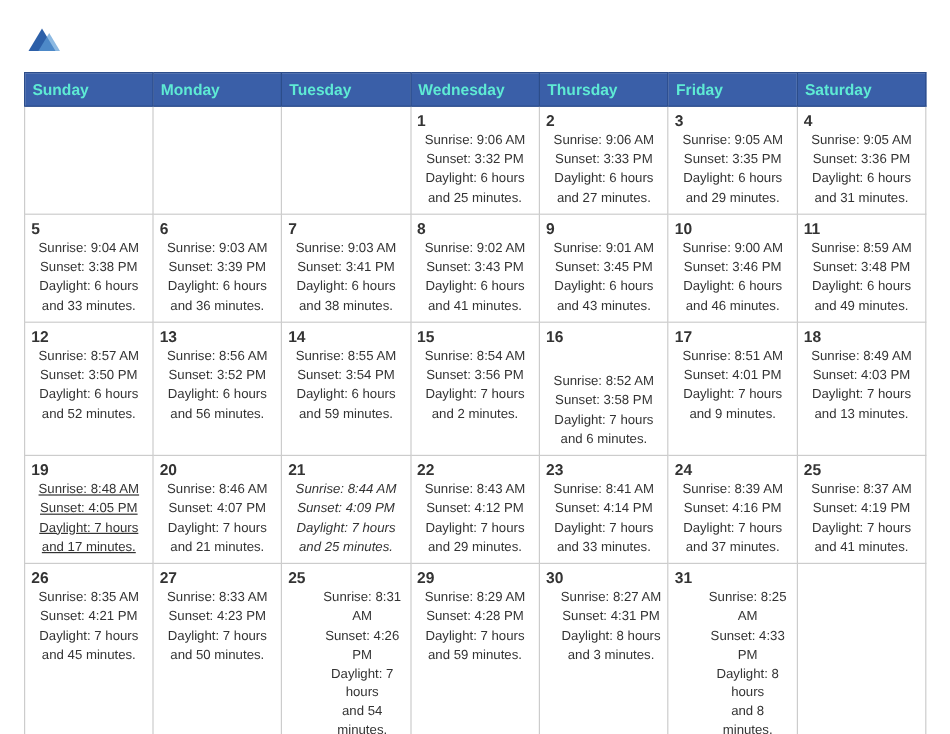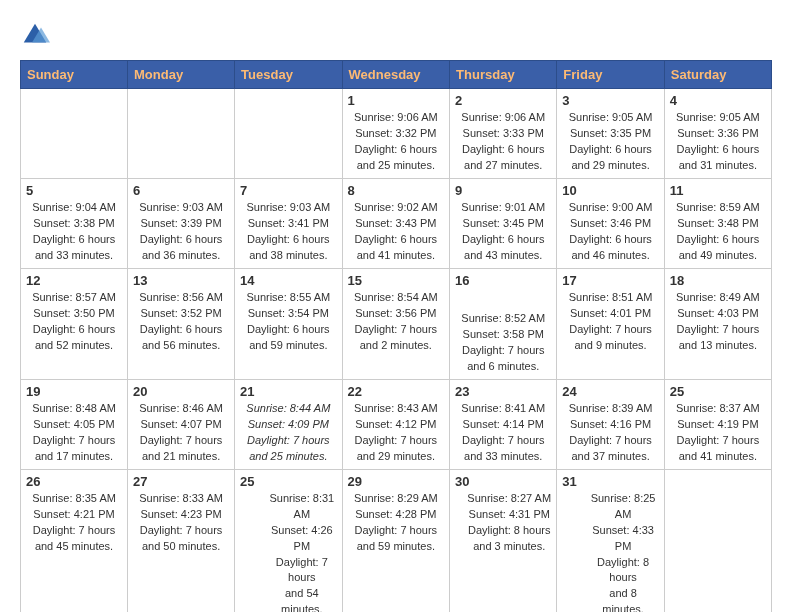--- a/index.html
+++ b/index.html
@@ -47,21 +47,21 @@
       font-weight: normal;
       color: #333;
     }
     .calendar {
       width: 100%;
       border-collapse: collapse;
       border: 1px solid #ccc;
     }
     .calendar th {
       background: #3a5fa8;
-      color: #fdba74;
+      color: #5eead4;
       text-align: left;
       padding: 6px 6px;
       font-size: 13px;
       border: 1px solid #2c4d8a;
     }
     .calendar td {
       vertical-align: top;
       border: 1px solid #ccc;
       padding: 4px 5px;
       width: 108px;
@@ -254,21 +254,21 @@
           <span class="day-number">18</span>
           <div class="cell-content" style="white-space: pre-line;">Sunrise: 8:49 AM
 Sunset: 4:03 PM
 Daylight: 7 hours
 and 13 minutes.</div>
         </td>
       </tr>
       <tr class="week-row">
         <td>
           <span class="day-number">19</span>
-          <div class="cell-content" style="white-space: pre-line;">Sunrise: 8:48 AM
+          <div class="cell-content" style="white-space: pre-line; text-decoration: underline;">Sunrise: 8:48 AM
 Sunset: 4:05 PM
 Daylight: 7 hours
 and 17 minutes.</div>
         </td>
         <td>
           <span class="day-number">20</span>
           <div class="cell-content" style="white-space: pre-line;">Sunrise: 8:46 AM
 Sunset: 4:07 PM
 Daylight: 7 hours
 and 21 minutes.</div>

